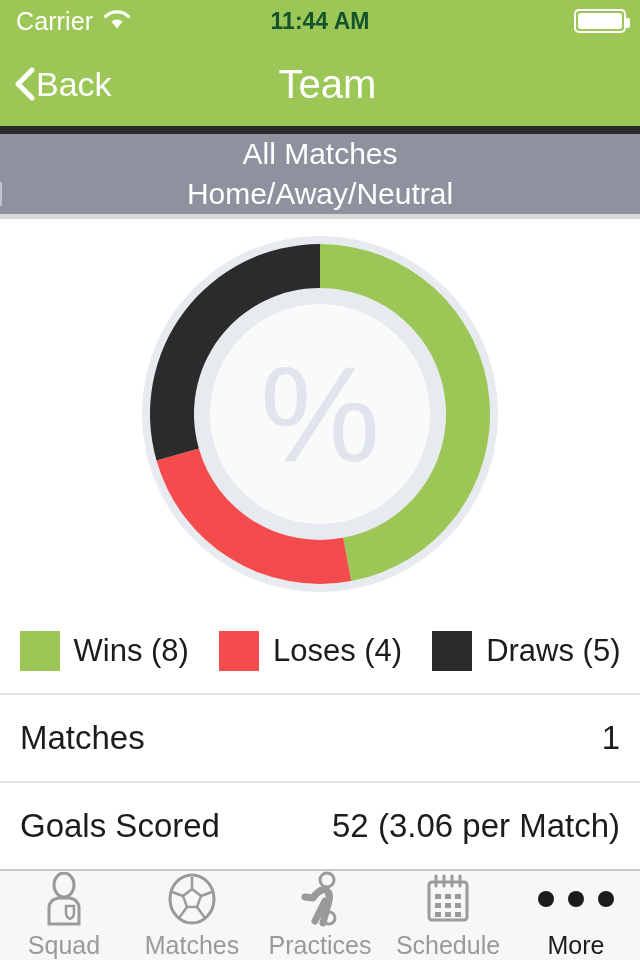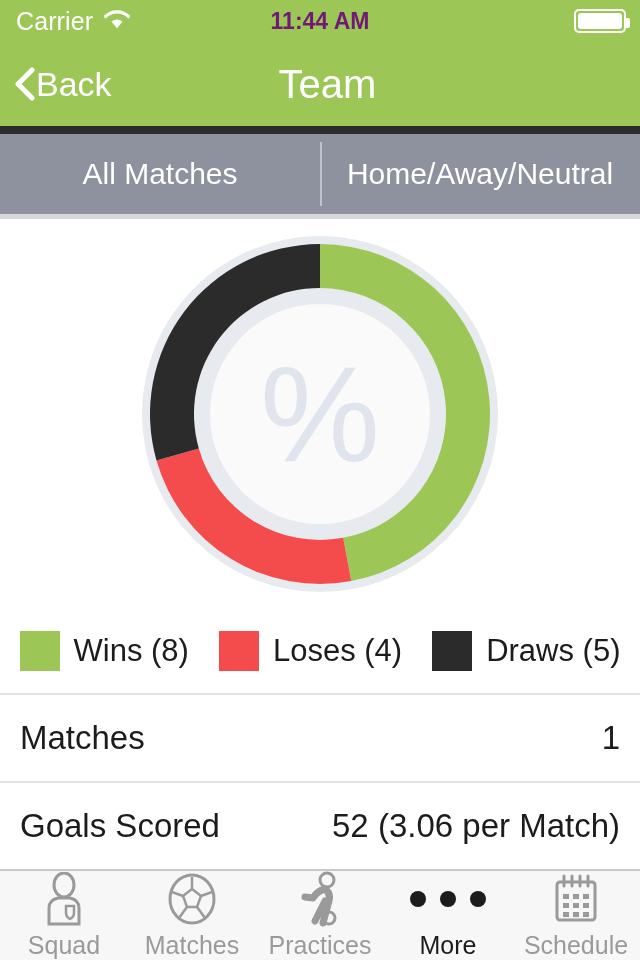--- a/index.html
+++ b/index.html
@@ -15,21 +15,21 @@
   
   .statusbar {
     height:42px; background:#9CC757; position:relative;
     display:flex; align-items:center;
   }
   .sb-left { position:absolute; left:16px; top:0; height:42px; display:flex; align-items:center; gap:9px; }
   .sb-carrier { color:#fff; font-size:25px; letter-spacing:.1px; }
   .wifi-icon { display:block; }
   .sb-time {
     position:absolute; left:0; right:0; text-align:center;
-    color:#701a75; font-size:23px; font-weight:bold;
+    color:#14532d; font-size:23px; font-weight:bold;
   }
   .sb-right { position:absolute; right:14px; top:0; height:42px; display:flex; align-items:center; }
   .battery { position:relative; width:52px; height:24px; border:2px solid #fff; border-radius:5px; }
   .battery::after {
     content:""; position:absolute; right:-6px; top:7px; width:4px; height:10px;
     background:#fff; border-radius:0 2px 2px 0;
   }
   .battery-fill { position:absolute; left:2px; top:2px; bottom:2px; width:44px; background:#fff; border-radius:3px; }
 
   
@@ -129,21 +129,21 @@
         <svg width="22" height="34" viewBox="0 0 22 34">
           <polyline points="18,3 4,17 18,31" stroke="#fff" stroke-width="5" fill="none" stroke-linecap="round" stroke-linejoin="round"></polyline>
         </svg>
       </span>
       <span class="back-label">Back</span>
     </div>
     <div class="nav-title">Team</div>
   </div>
   <div class="nav-shadow" style="background: rgb(43, 43, 43);"></div>
 
-  <div class="segmented" style="background: rgb(142, 146, 158);">
+  <div class="segmented" style="background: rgb(142, 146, 158); flex-direction: column;">
     <div class="seg">
       <span>All Matches</span>
     </div>
     <div class="seg">
       <span>Home/Away/Neutral</span>
     </div>
   </div>
   <div class="seg-shadow"></div>
 
   <div class="chart-area">
@@ -212,31 +212,20 @@
 
     <div class="tab">
       <span class="tab-icon">
         <svg width="50" height="56" viewBox="0 0 50 56">
           <circle cx="32" cy="9" r="7" fill="none" stroke="#9a9a9a" stroke-width="3"></circle>
           <path d="M30 18 Q22 20 18 27 L10 26 M30 18 Q36 22 34 30 L28 52 M30 30 L20 50" stroke="#9a9a9a" stroke-width="7" fill="none" stroke-linecap="round" stroke-linejoin="round"></path>
           <circle cx="34" cy="47" r="6" fill="none" stroke="#9a9a9a" stroke-width="3"></circle>
         </svg>
       </span>
       <span class="tab-label">Practices</span>
-    </div>
-
-    <div class="tab active">
-      <span class="tab-icon">
-        <span class="dots">
-          <span class="dot"></span>
-            <span class="dot"></span>
-            <span class="dot"></span>
-        </span>
-      </span>
-      <span class="tab-label">More</span>
     </div>
 
     <div class="tab">
       <span class="tab-icon">
         <svg width="52" height="54" viewBox="0 0 52 54">
           <rect x="7" y="10" width="38" height="38" rx="3" fill="none" stroke="#9a9a9a" stroke-width="3"></rect>
           <path d="M14 4 L14 14 M22 4 L22 14 M30 4 L30 14 M38 4 L38 14" stroke="#9a9a9a" stroke-width="3" stroke-linecap="round"></path>
           <g fill="#9a9a9a">
             <rect x="13" y="22" width="6" height="5"></rect>
               <rect x="23" y="22" width="6" height="5"></rect>
@@ -246,15 +235,26 @@
               <rect x="33" y="31" width="6" height="5"></rect>
             <rect x="13" y="40" width="6" height="5"></rect>
               <rect x="23" y="40" width="6" height="5"></rect>
               <rect x="33" y="40" width="6" height="5"></rect>
           </g>
         </svg>
       </span>
       <span class="tab-label">Schedule</span>
     </div>
 
+    <div class="tab active">
+      <span class="tab-icon">
+        <span class="dots">
+          <span class="dot"></span>
+            <span class="dot"></span>
+            <span class="dot"></span>
+        </span>
+      </span>
+      <span class="tab-label">More</span>
+    </div>
+
   </div>
 
 </div>
 
 </body></html>

